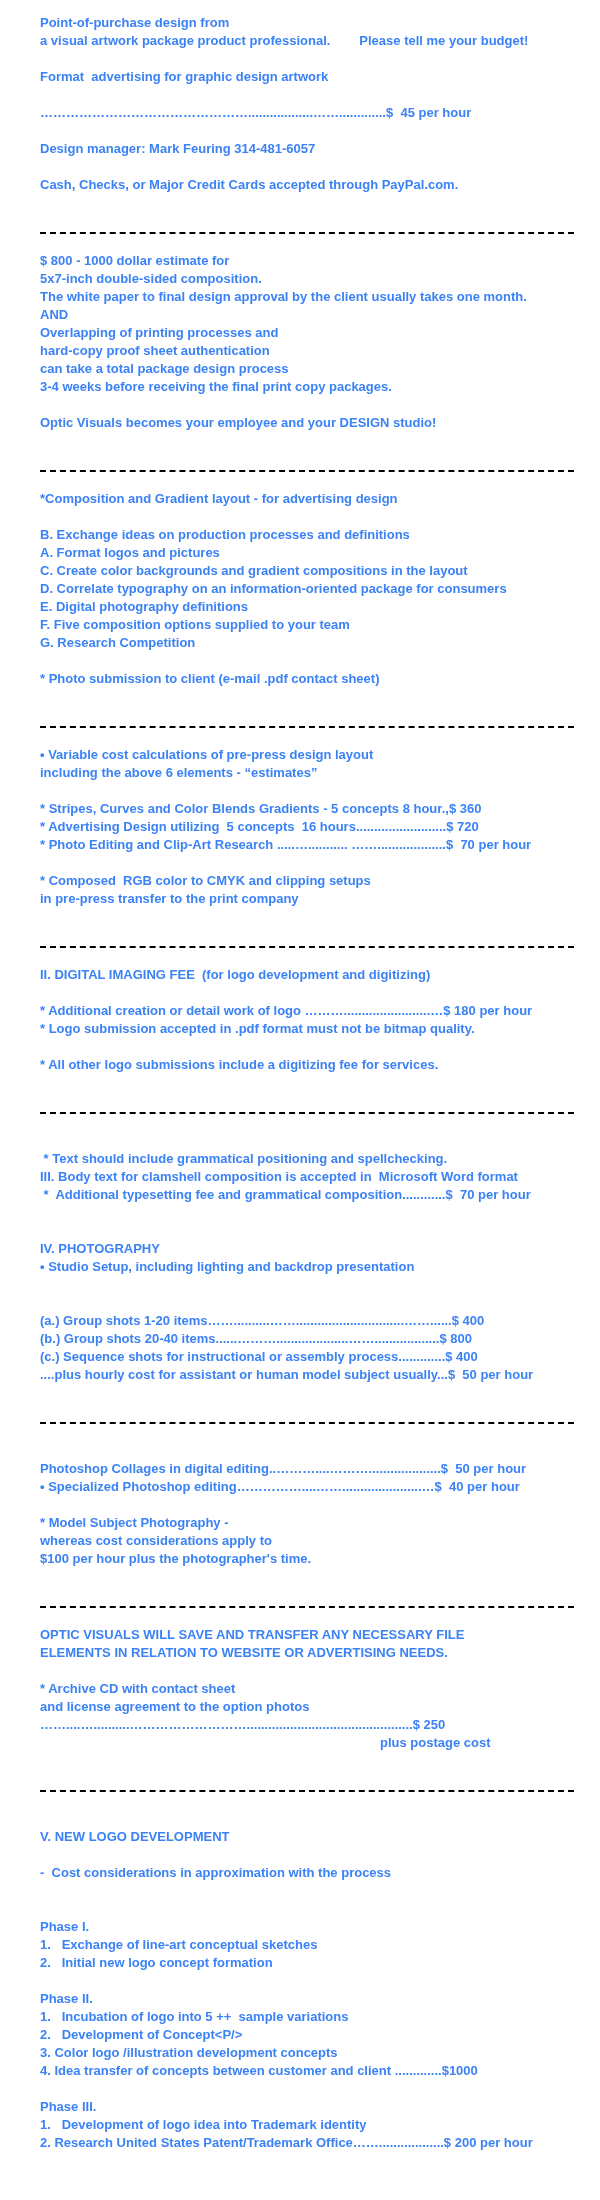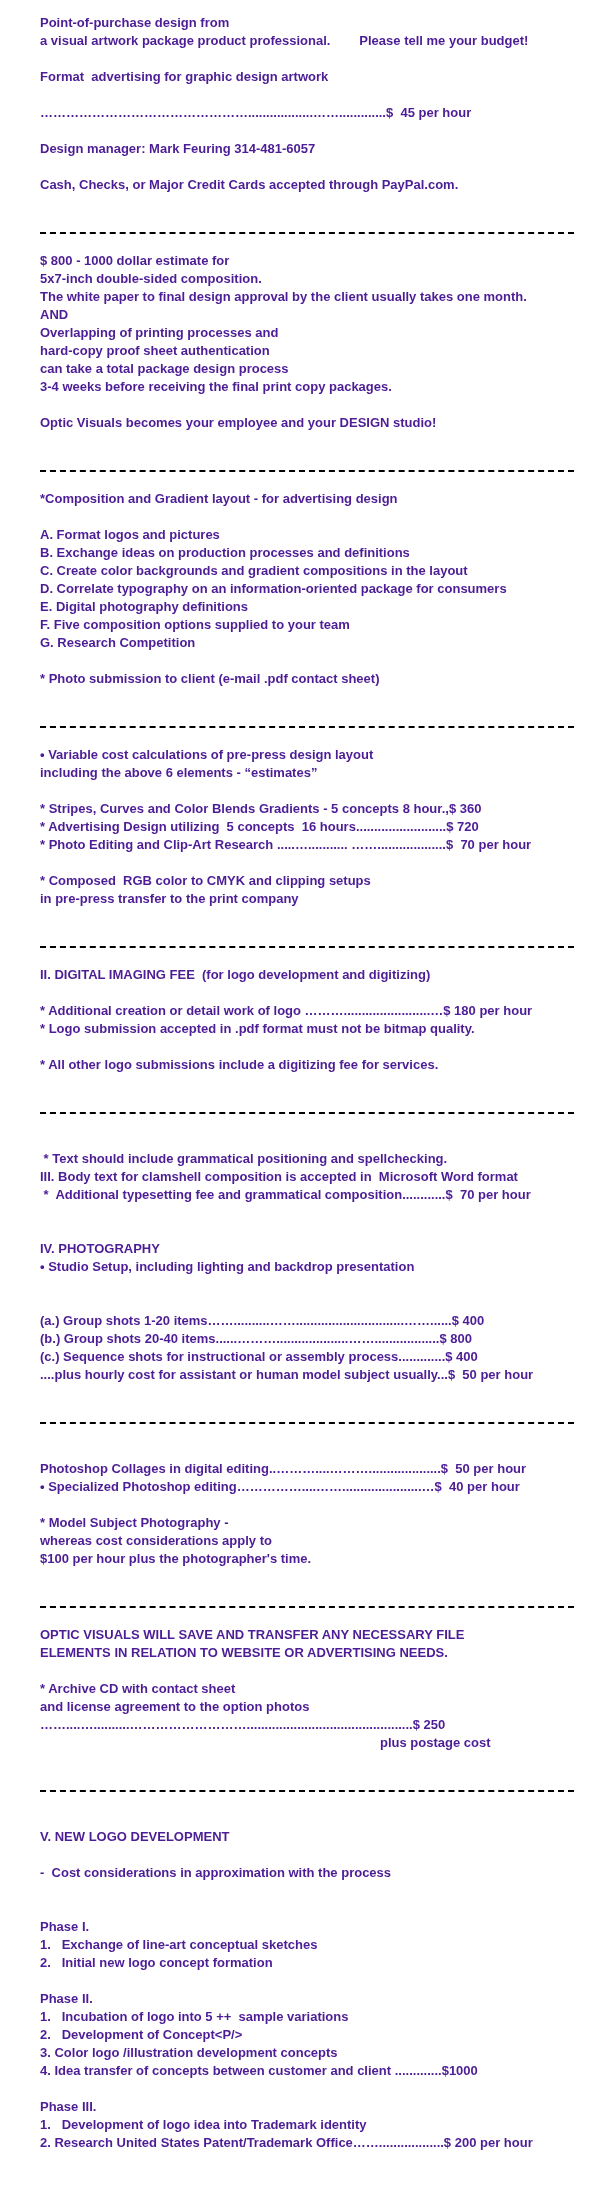--- a/index.html
+++ b/index.html
@@ -2,21 +2,21 @@
 <html><head>
 <meta charset="utf-8">
 <style>
   * { margin: 0; padding: 0; box-sizing: border-box; }
   html, body { background: #ffffff; }
   .page {
     width: 600px;
     height: 2200px;
     overflow: hidden;
     background: #ffffff;
-    color: #4c1d95;
+    color: #3b82f6;
     font-family: "Liberation Sans", "DejaVu Sans", sans-serif;
     font-weight: bold;
     font-size: 13px;
     line-height: 18px;
     padding: 14px 26px 0 40px;
   }
   .para { margin-bottom: 18px; }
   .text-line { white-space: pre; overflow: hidden; }
   .divider {
     border-top: 2px dashed #000000;
@@ -61,22 +61,22 @@
       </div>
       <div class="para">
         <div class="text-line">Optic Visuals becomes your employee and your DESIGN studio!</div>
       </div>
       <div class="spacer"></div>
       <div class="divider"></div>
       <div class="para">
         <div class="text-line">*Composition and Gradient layout - for advertising design</div>
       </div>
       <div class="para">
+        <div class="text-line">B. Exchange ideas on production processes and definitions</div>
         <div class="text-line">A. Format logos and pictures</div>
-        <div class="text-line">B. Exchange ideas on production processes and definitions</div>
         <div class="text-line">C. Create color backgrounds and gradient compositions in the layout</div>
         <div class="text-line">D. Correlate typography on an information-oriented package for consumers</div>
         <div class="text-line">E. Digital photography definitions</div>
         <div class="text-line">F. Five composition options supplied to your team</div>
         <div class="text-line">G. Research Competition</div>
       </div>
       <div class="para">
         <div class="text-line">* Photo submission to client (e-mail .pdf contact sheet)</div>
       </div>
       <div class="spacer"></div>

